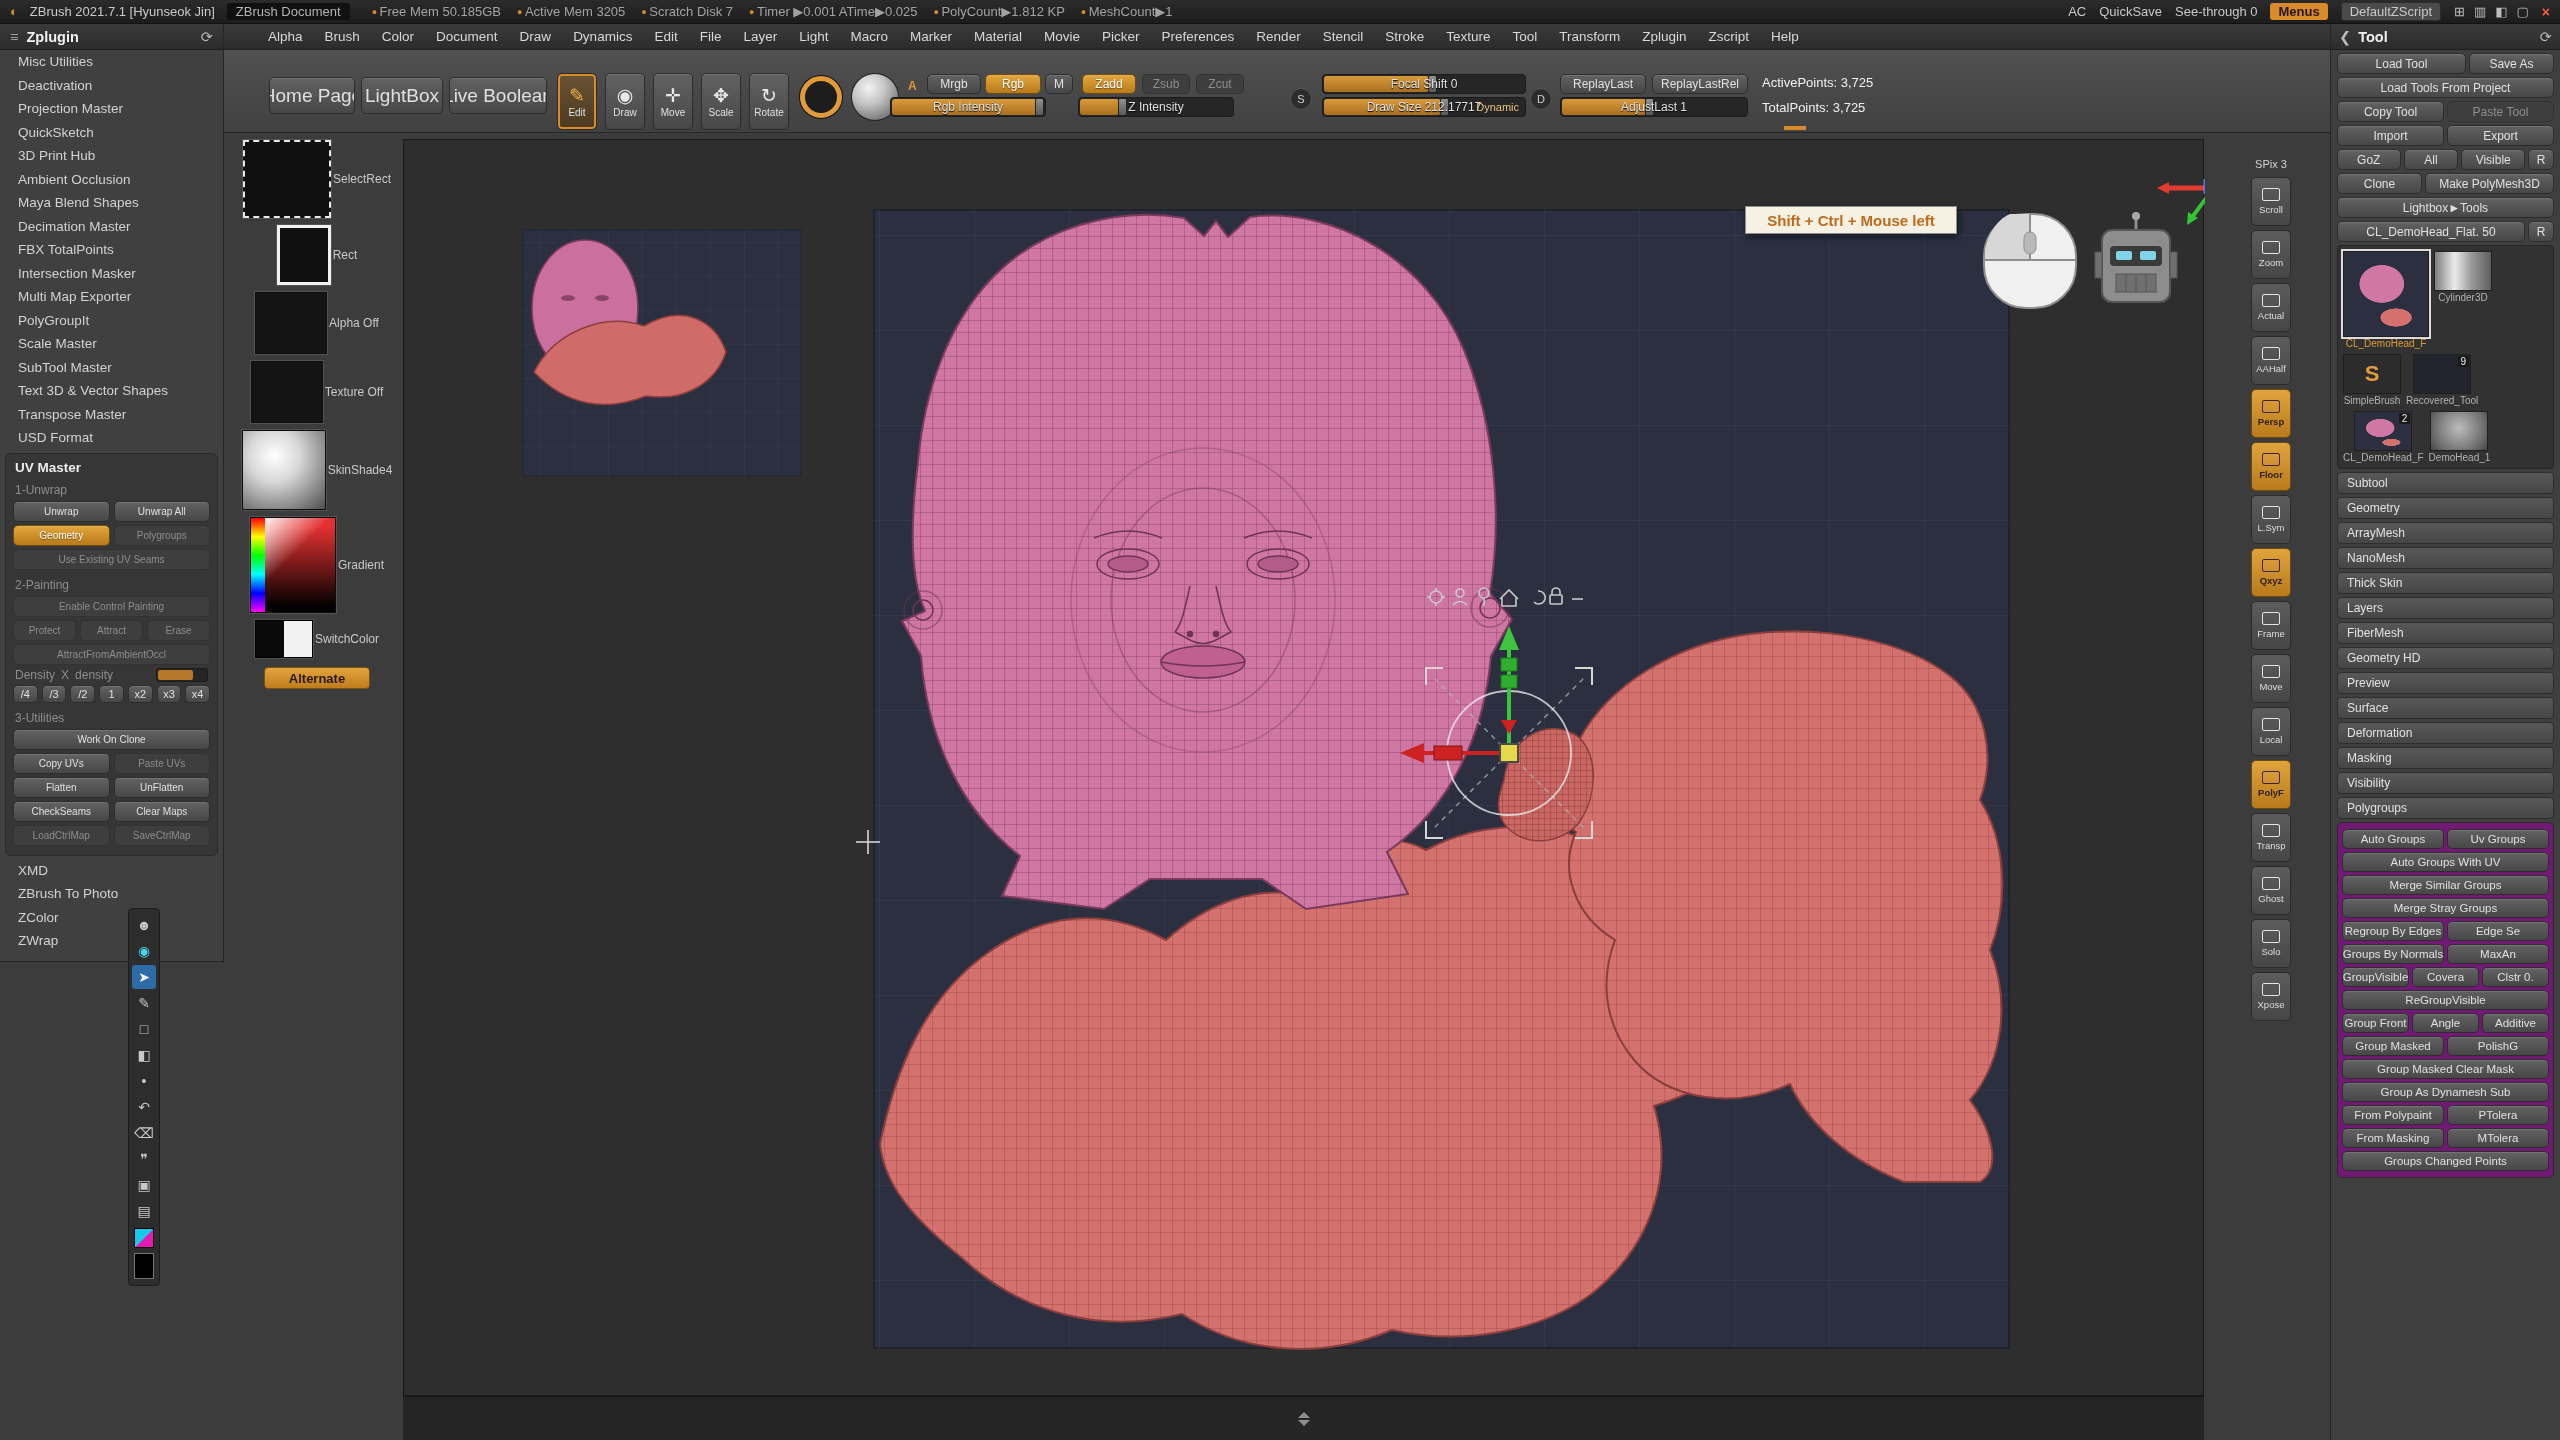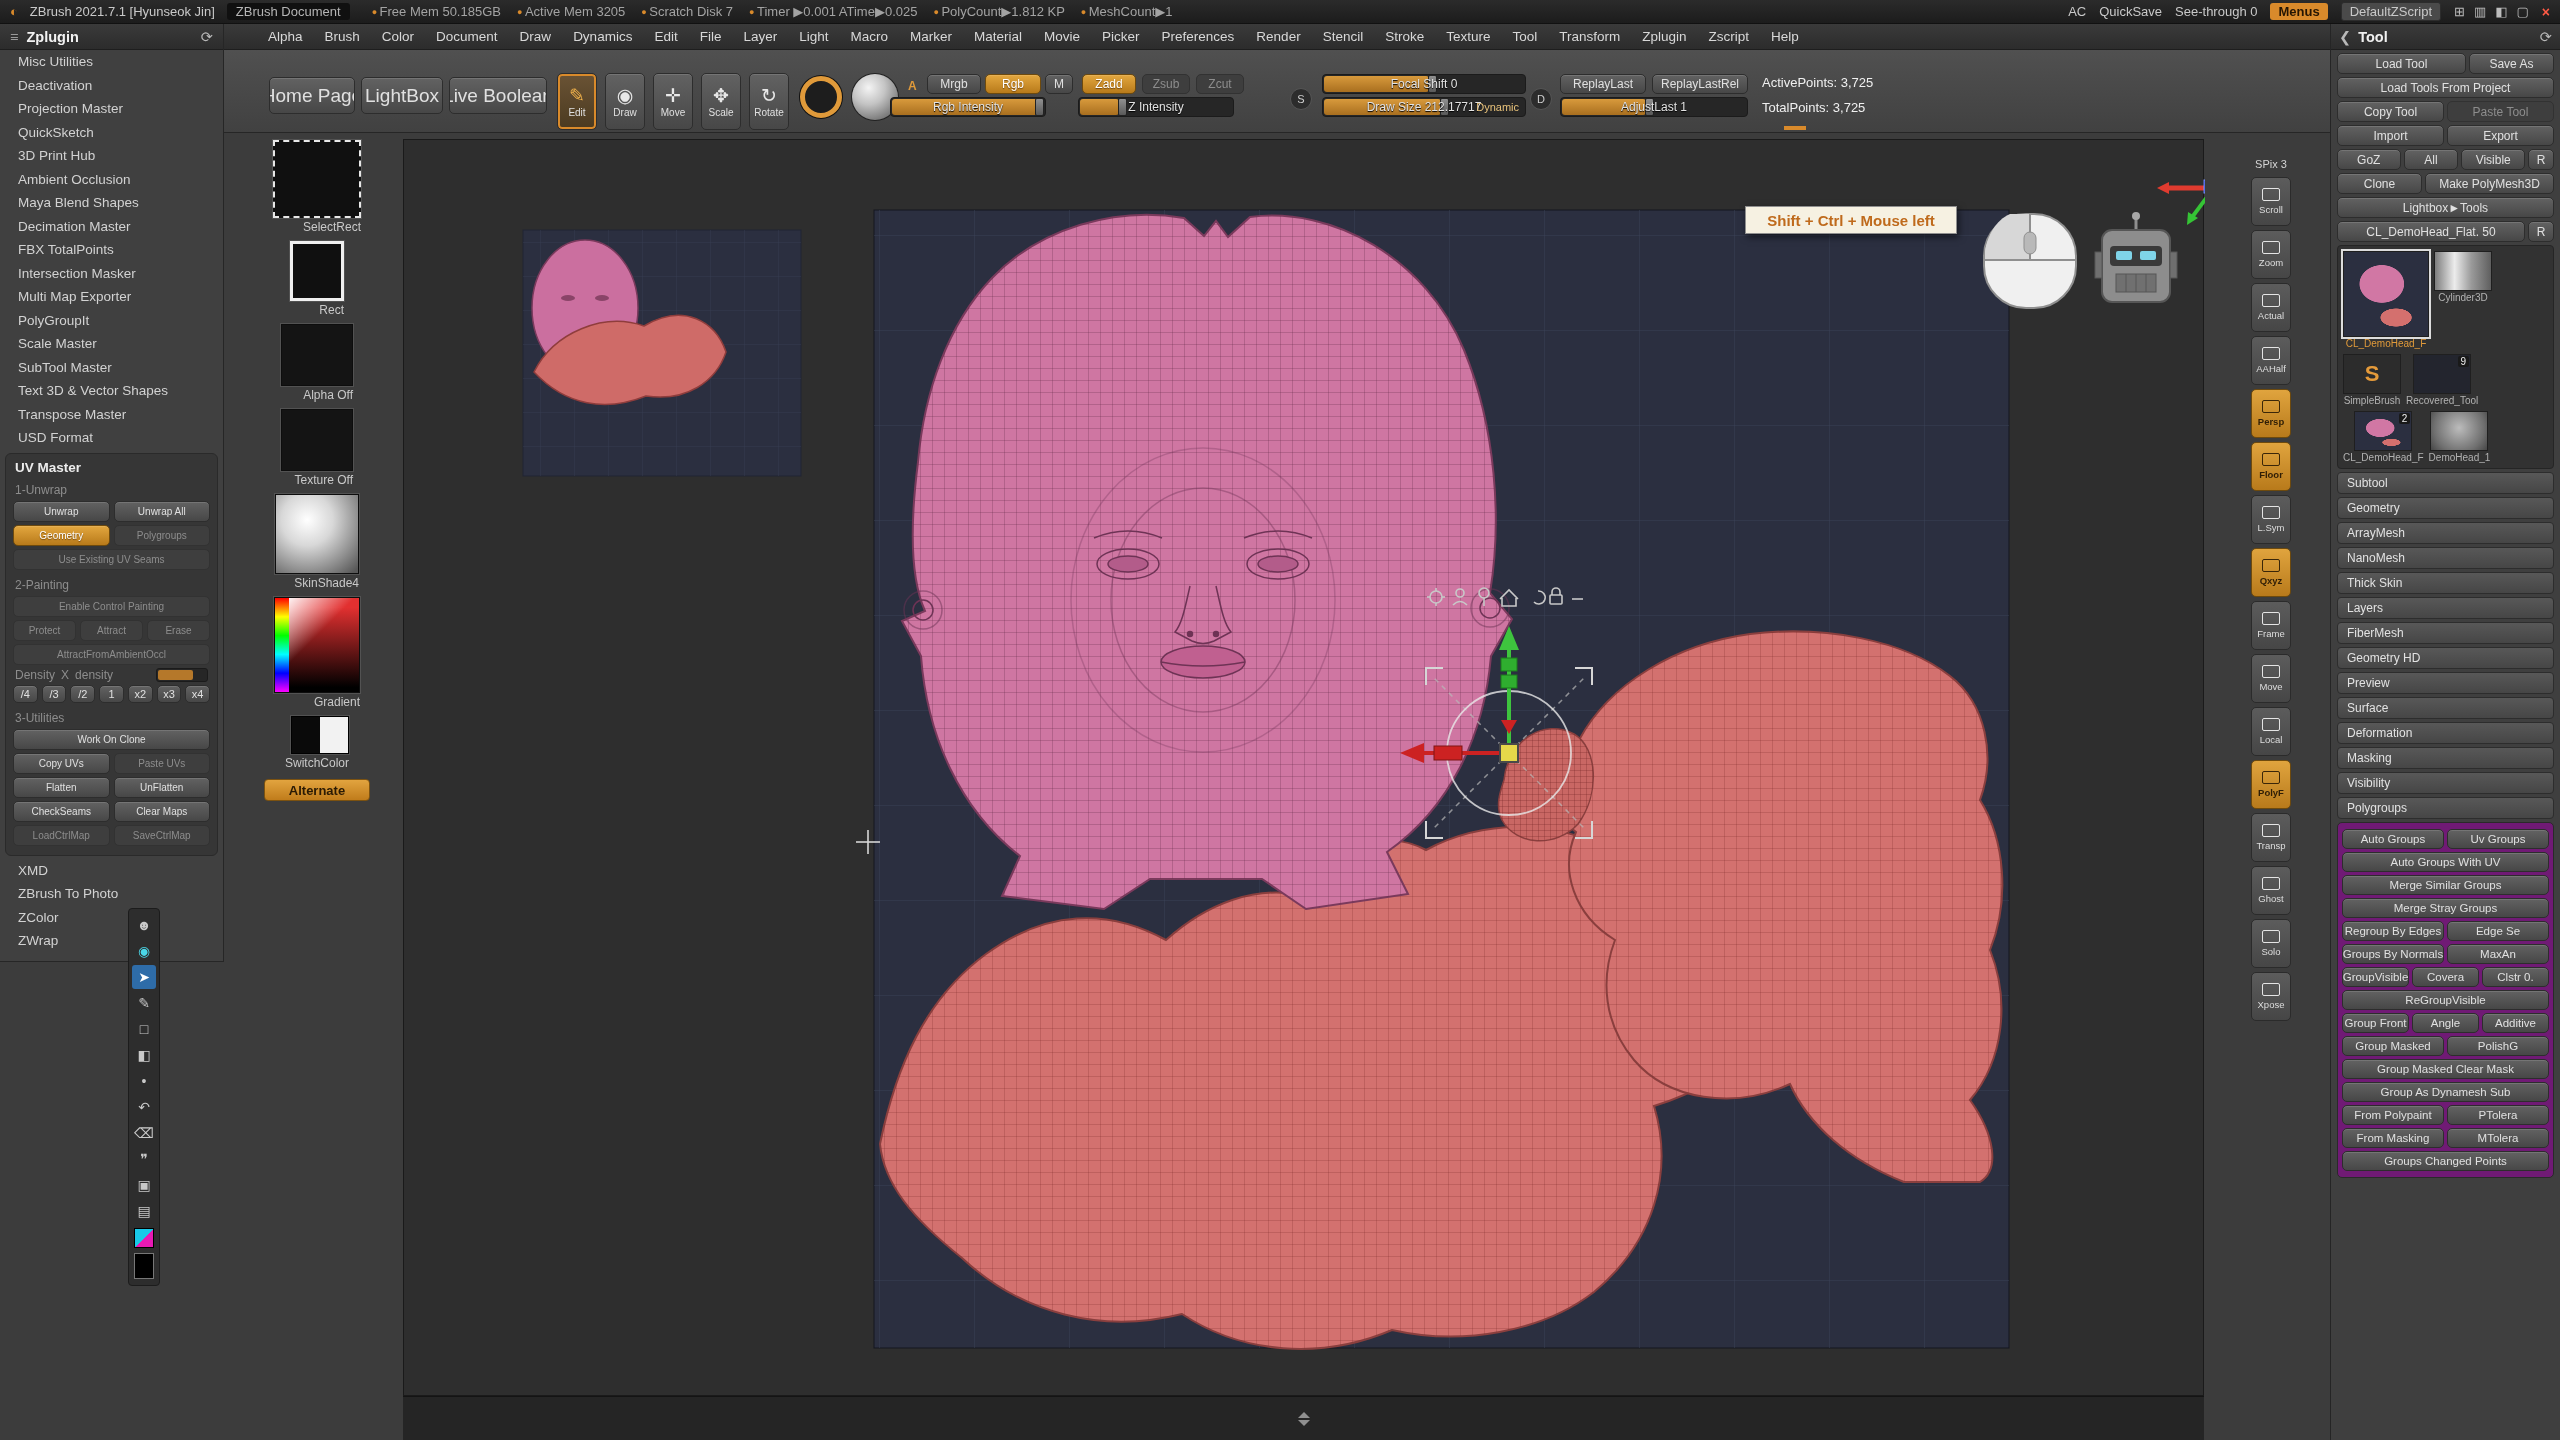--- a/index.html
+++ b/index.html
@@ -72,21 +72,21 @@
   .uvm-row{display:flex;gap:4px;margin:3px 2px}
   .uvm-btn{flex:1;height:21px;font-size:10px}
   .dens-row{display:flex;align-items:center;gap:6px;margin:3px 4px}
   .dens-lab{font-size:12px;color:#8d8d8d}
   .dens-slider{position:relative;width:52px;height:14px;background:#262626;border:1px solid #1b1b1b;border-radius:3px;margin-left:auto}
   .dens-slider .fill{position:absolute;left:1px;top:1px;bottom:1px;width:70%;background:#b5782a;border-radius:2px}
   .step-btn{flex:1;height:18px;font-size:11px;padding:0}
 
   
   #left-shelf{position:absolute;left:253px;top:140px;width:128px;display:flex;flex-direction:column;align-items:center;gap:7px}
-  .ls-item{display:flex;flex-direction:column;align-items:flex-end;gap:2px}
+  .ls-item{display:flex;align-items:center;gap:2px}
   .ls-icon{background:#151515;border:1px solid #0d0d0d;box-shadow:0 0 0 1px #525252}
   .k-selectrect{width:88px;height:78px;border:2px dashed #e8e8e8;background:#101010}
   .k-rect{width:54px;height:60px;border:3px solid #f0f0f0;background:#101010}
   .k-alpha,.k-texture{width:72px;height:62px;background:#141414}
   .k-sphere{width:84px;height:80px;background:#222;background-image:radial-gradient(circle at 38% 32%,#ffffff,#d8d8d8 35%,#8e8e8e 70%,#585858 95%)}
   .k-gradient{width:86px;height:96px;background-color:#000;background-image:
       linear-gradient(to bottom,#f00,#ff0 20%,#0f0 40%,#0ff 60%,#00f 80%,#f0f),
       linear-gradient(135deg,rgba(255,255,255,.95) 0%,rgba(255,255,255,0) 40%),
       linear-gradient(to bottom,#e23030 10%,#000 95%);
     background-size:14px 100%,calc(100% - 14px) 100%,calc(100% - 14px) 100%;

